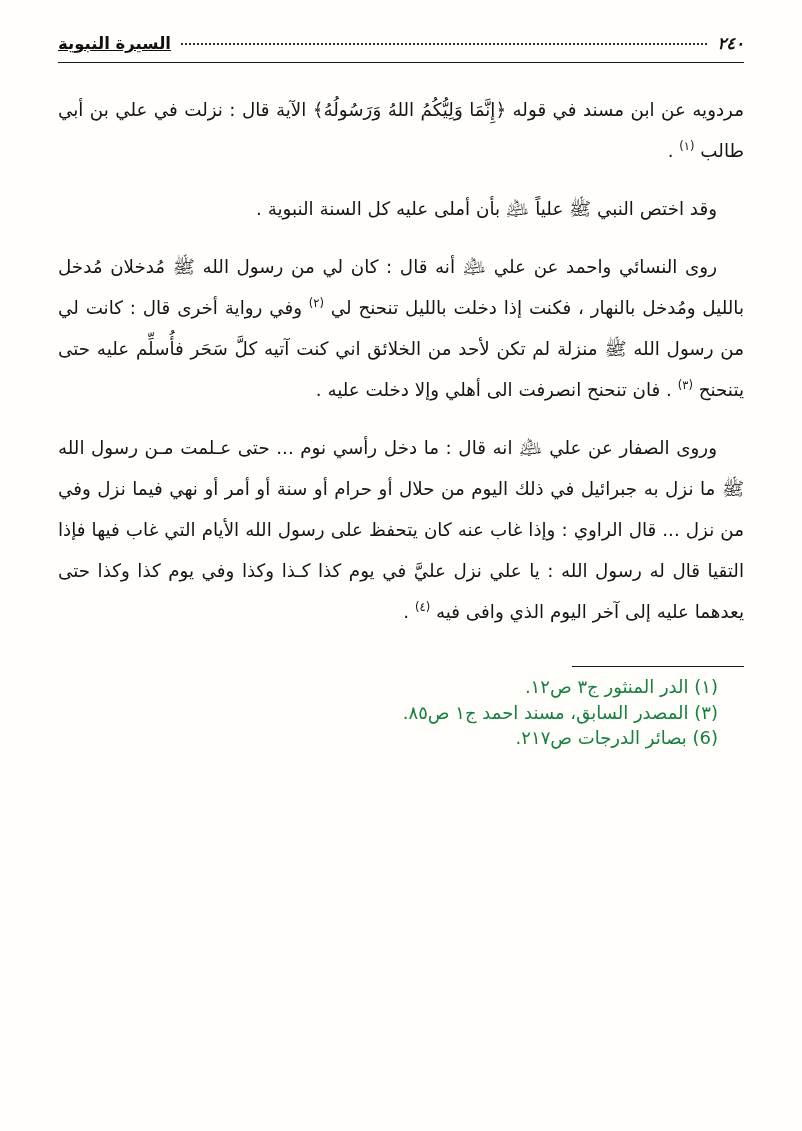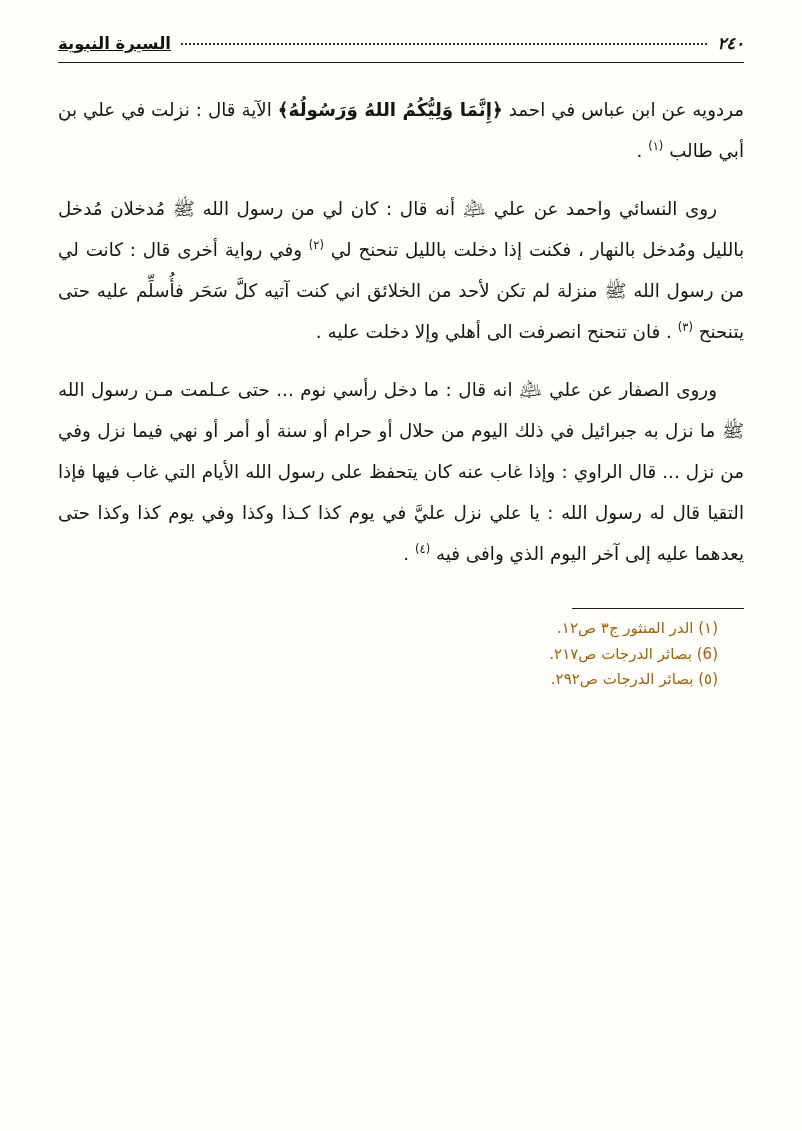--- a/index.html
+++ b/index.html
@@ -37,27 +37,27 @@
     margin-top: 9px;
   }
   .page-body {
     margin-top: 26px;
     font-size: 18.3px;
     line-height: 41px;
     text-align: justify;
   }
   .para { margin: 0 0 17px 0; text-indent: 27px; }
   .para.flush { text-indent: 0; }
-  .quran-quote { font-weight: 700; margin-top: 36px; }
+  .quran-quote { font-weight: 400; margin-top: 36px; }
   sup { font-size: 11.5px; vertical-align: 7px; line-height: 0; }
   .footnotes {
     margin-top: 34px;
-    font-size: 15px;
+    font-size: 18px;
     line-height: 25.5px;
-    color: #a16207;
+    color: #15803d;
   }
   .fn-rule {
     width: 172px;
     border-top: 1.4px solid #1a1a1a;
     margin-bottom: 7px;
   }
   .footnote { padding-right: 26px; }
 </style>
 </head>
 <body>
@@ -68,30 +68,31 @@
     <span class="page-number">٢٤٠</span>
     <span class="dot-leader"></span>
     <span class="book-title">السيرة النبوية</span>
   </header>
 
   <div class="header-rule"></div>
 
   <main class="page-body">
 
     <p class="para flush">
-      <span>مردويه عن ابن عباس في احمد </span>
+      <span>مردويه عن ابن مسند في قوله </span>
       <span class="quran-quote">﴿إِنَّمَا وَلِيُّكُمُ اللهُ وَرَسُولُهُ﴾</span>
       <span> الآية قال : نزلت في علي بن أبي طالب <sup>(١)</sup> .</span>
     </p>
 
+    <p class="para">وقد اختص النبي ﷺ علياً ﵇ بأن أملى عليه كل السنة النبوية .</p>
     <p class="para">روى النسائي واحمد عن علي ﵇ أنه قال : كان لي من رسول الله ﷺ مُدخلان مُدخل بالليل ومُدخل بالنهار ، فكنت إذا دخلت بالليل تنحنح لي <sup>(٢)</sup> وفي رواية أخرى قال : كانت لي من رسول الله ﷺ منزلة لم تكن لأحد من الخلائق اني كنت آتيه كلَّ سَحَر فأُسلِّم عليه حتى يتنحنح <sup>(٣)</sup> . فان تنحنح انصرفت الى أهلي وإلا دخلت عليه .</p>
     <p class="para">وروى الصفار عن علي ﵇ انه قال : ما دخل رأسي نوم ... حتى عـلمت مـن رسول الله ﷺ ما نزل به جبرائيل في ذلك اليوم من حلال أو حرام أو سنة أو أمر أو نهي فيما نزل وفي من نزل ... قال الراوي : وإذا غاب عنه كان يتحفظ على رسول الله الأيام التي غاب فيها فإذا التقيا قال له رسول الله : يا علي نزل عليَّ في يوم كذا كـذا وكذا وفي يوم كذا وكذا حتى يعدهما عليه إلى آخر اليوم الذي وافى فيه <sup>(٤)</sup> .</p>
 
   </main>
 
   <footer class="footnotes">
     <div class="fn-rule"></div>
     <div class="footnote">(١) الدر المنثور ج٣ ص١٢.</div>
+    <div class="footnote">(٣) المصدر السابق، مسند احمد ج١ ص٨٥.</div>
     <div class="footnote">(6) بصائر الدرجات ص٢١٧.</div>
-    <div class="footnote">(٥) بصائر الدرجات ص٢٩٢.</div>
   </footer>
 
 </div>
 
 </body></html>

